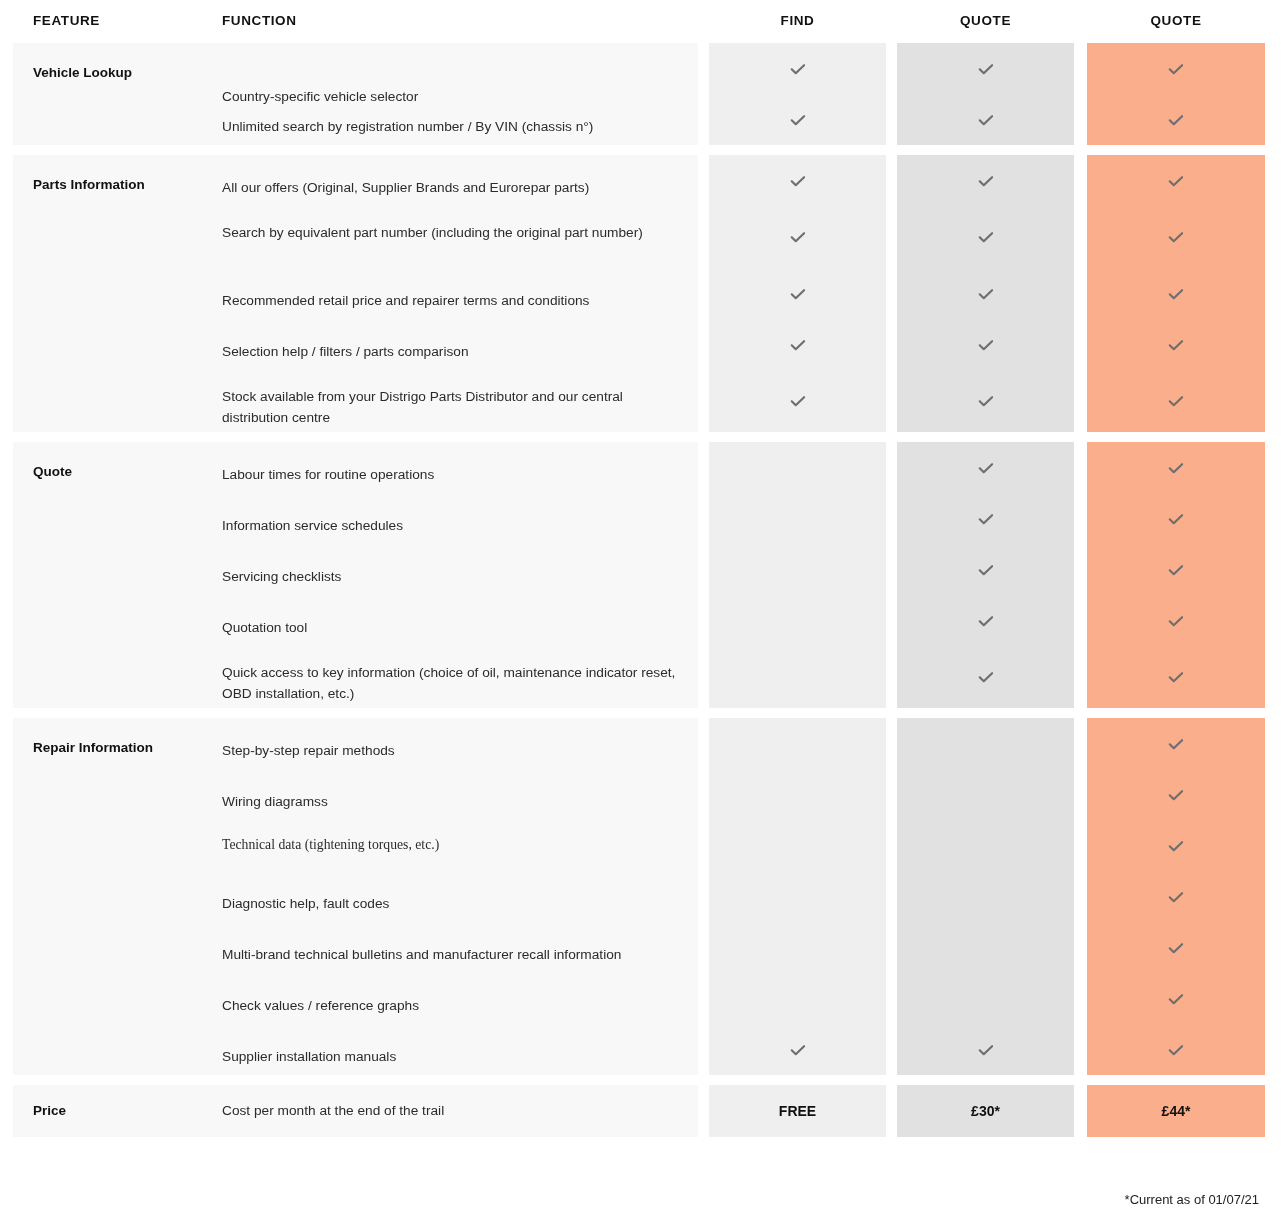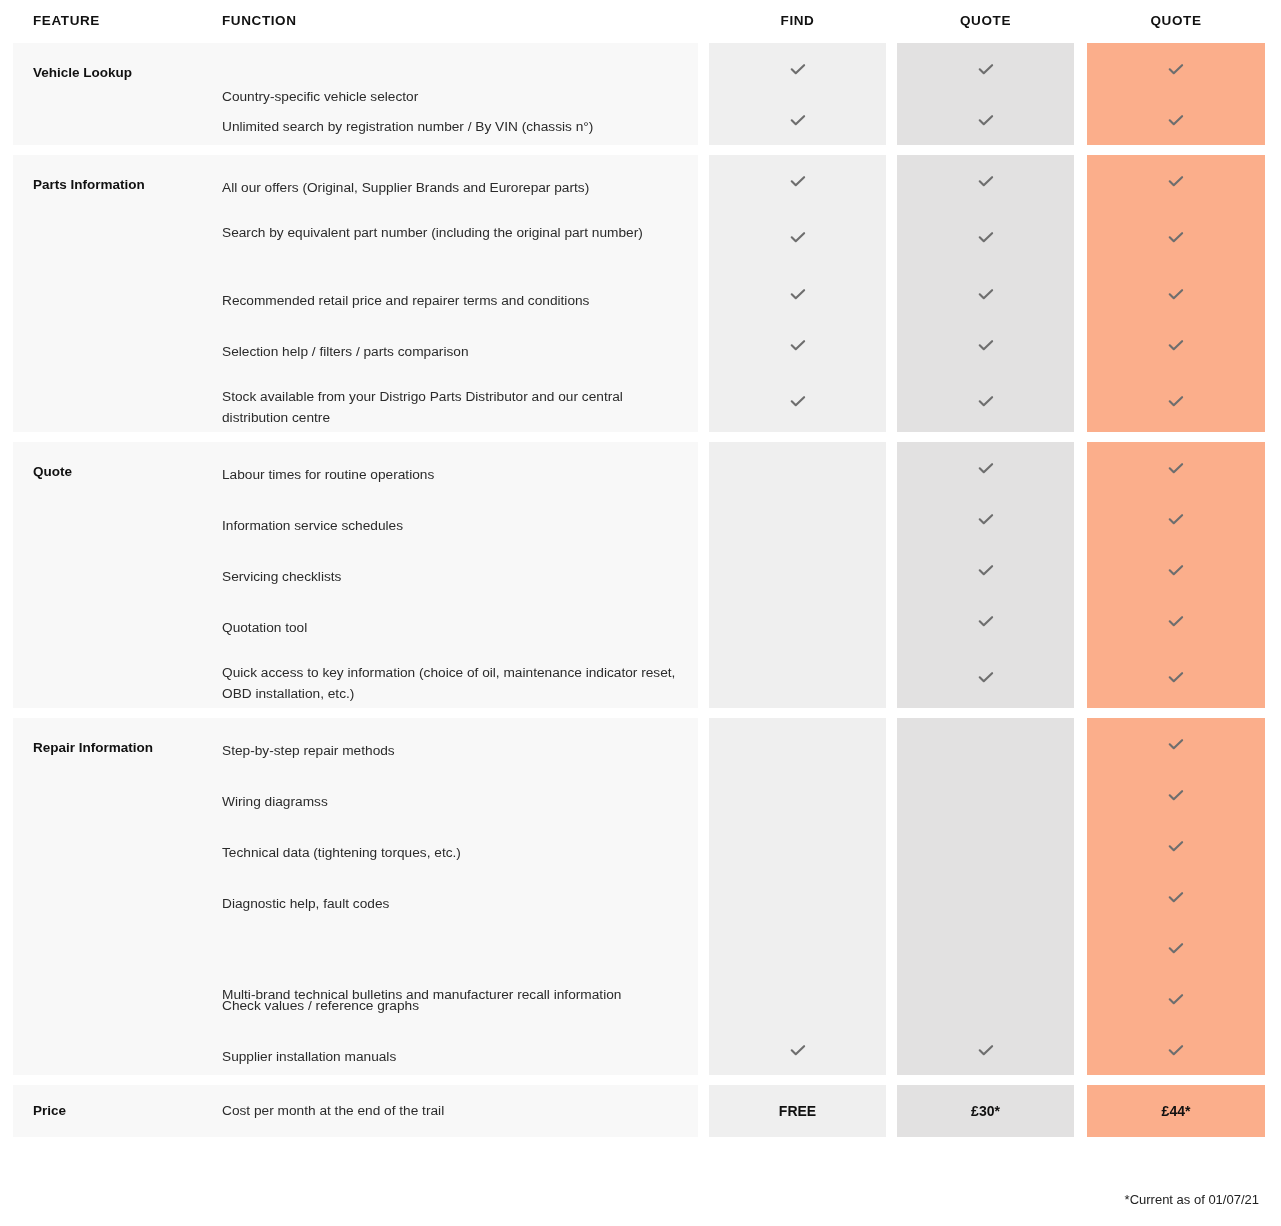--- a/index.html
+++ b/index.html
@@ -404,37 +404,37 @@
           </div>
           <div class="row" style="position: absolute; left: 0px; right: 0px; top: 51px; height: 51px;">
             <div class="function-label" style="top: 22px;">Wiring diagramss</div>
             <span class="tick repair" style="top: 15.5px;">
               <svg viewBox="0 0 24 24" aria-hidden="true">
                 <path d="M4.5 12.4 L9.3 17.0 L19.3 7.4" fill="none" stroke="#6e6e6e" stroke-width="2.6" stroke-linecap="round" stroke-linejoin="round"></path>
               </svg>
             </span>
           </div>
           <div class="row" style="position: absolute; left: 0px; right: 0px; top: 102px; height: 51px;">
-            <div class="function-label" style="top: 22px;">Technical data (tightening torques, etc.)</div>
+            <div class="function-label" style="top: 14px; font-family: Liberation Serif, serif;">Technical data (tightening torques, etc.)</div>
             <span class="tick repair" style="top: 15.5px;">
               <svg viewBox="0 0 24 24" aria-hidden="true">
                 <path d="M4.5 12.4 L9.3 17.0 L19.3 7.4" fill="none" stroke="#6e6e6e" stroke-width="2.6" stroke-linecap="round" stroke-linejoin="round"></path>
               </svg>
             </span>
           </div>
           <div class="row" style="position: absolute; left: 0px; right: 0px; top: 153px; height: 51px;">
             <div class="function-label" style="top: 22px;">Diagnostic help, fault codes</div>
             <span class="tick repair" style="top: 15.5px;">
               <svg viewBox="0 0 24 24" aria-hidden="true">
                 <path d="M4.5 12.4 L9.3 17.0 L19.3 7.4" fill="none" stroke="#6e6e6e" stroke-width="2.6" stroke-linecap="round" stroke-linejoin="round"></path>
               </svg>
             </span>
           </div>
           <div class="row" style="position: absolute; left: 0px; right: 0px; top: 204px; height: 51px;">
-            <div class="function-label" style="top: 22px; margin-top: 40px;">Multi-brand technical bulletins and manufacturer recall information</div>
+            <div class="function-label" style="top: 22px;">Multi-brand technical bulletins and manufacturer recall information</div>
             <span class="tick repair" style="top: 15.5px;">
               <svg viewBox="0 0 24 24" aria-hidden="true">
                 <path d="M4.5 12.4 L9.3 17.0 L19.3 7.4" fill="none" stroke="#6e6e6e" stroke-width="2.6" stroke-linecap="round" stroke-linejoin="round"></path>
               </svg>
             </span>
           </div>
           <div class="row" style="position: absolute; left: 0px; right: 0px; top: 255px; height: 51px;">
             <div class="function-label" style="top: 22px;">Check values / reference graphs</div>
             <span class="tick repair" style="top: 15.5px;">
               <svg viewBox="0 0 24 24" aria-hidden="true">

